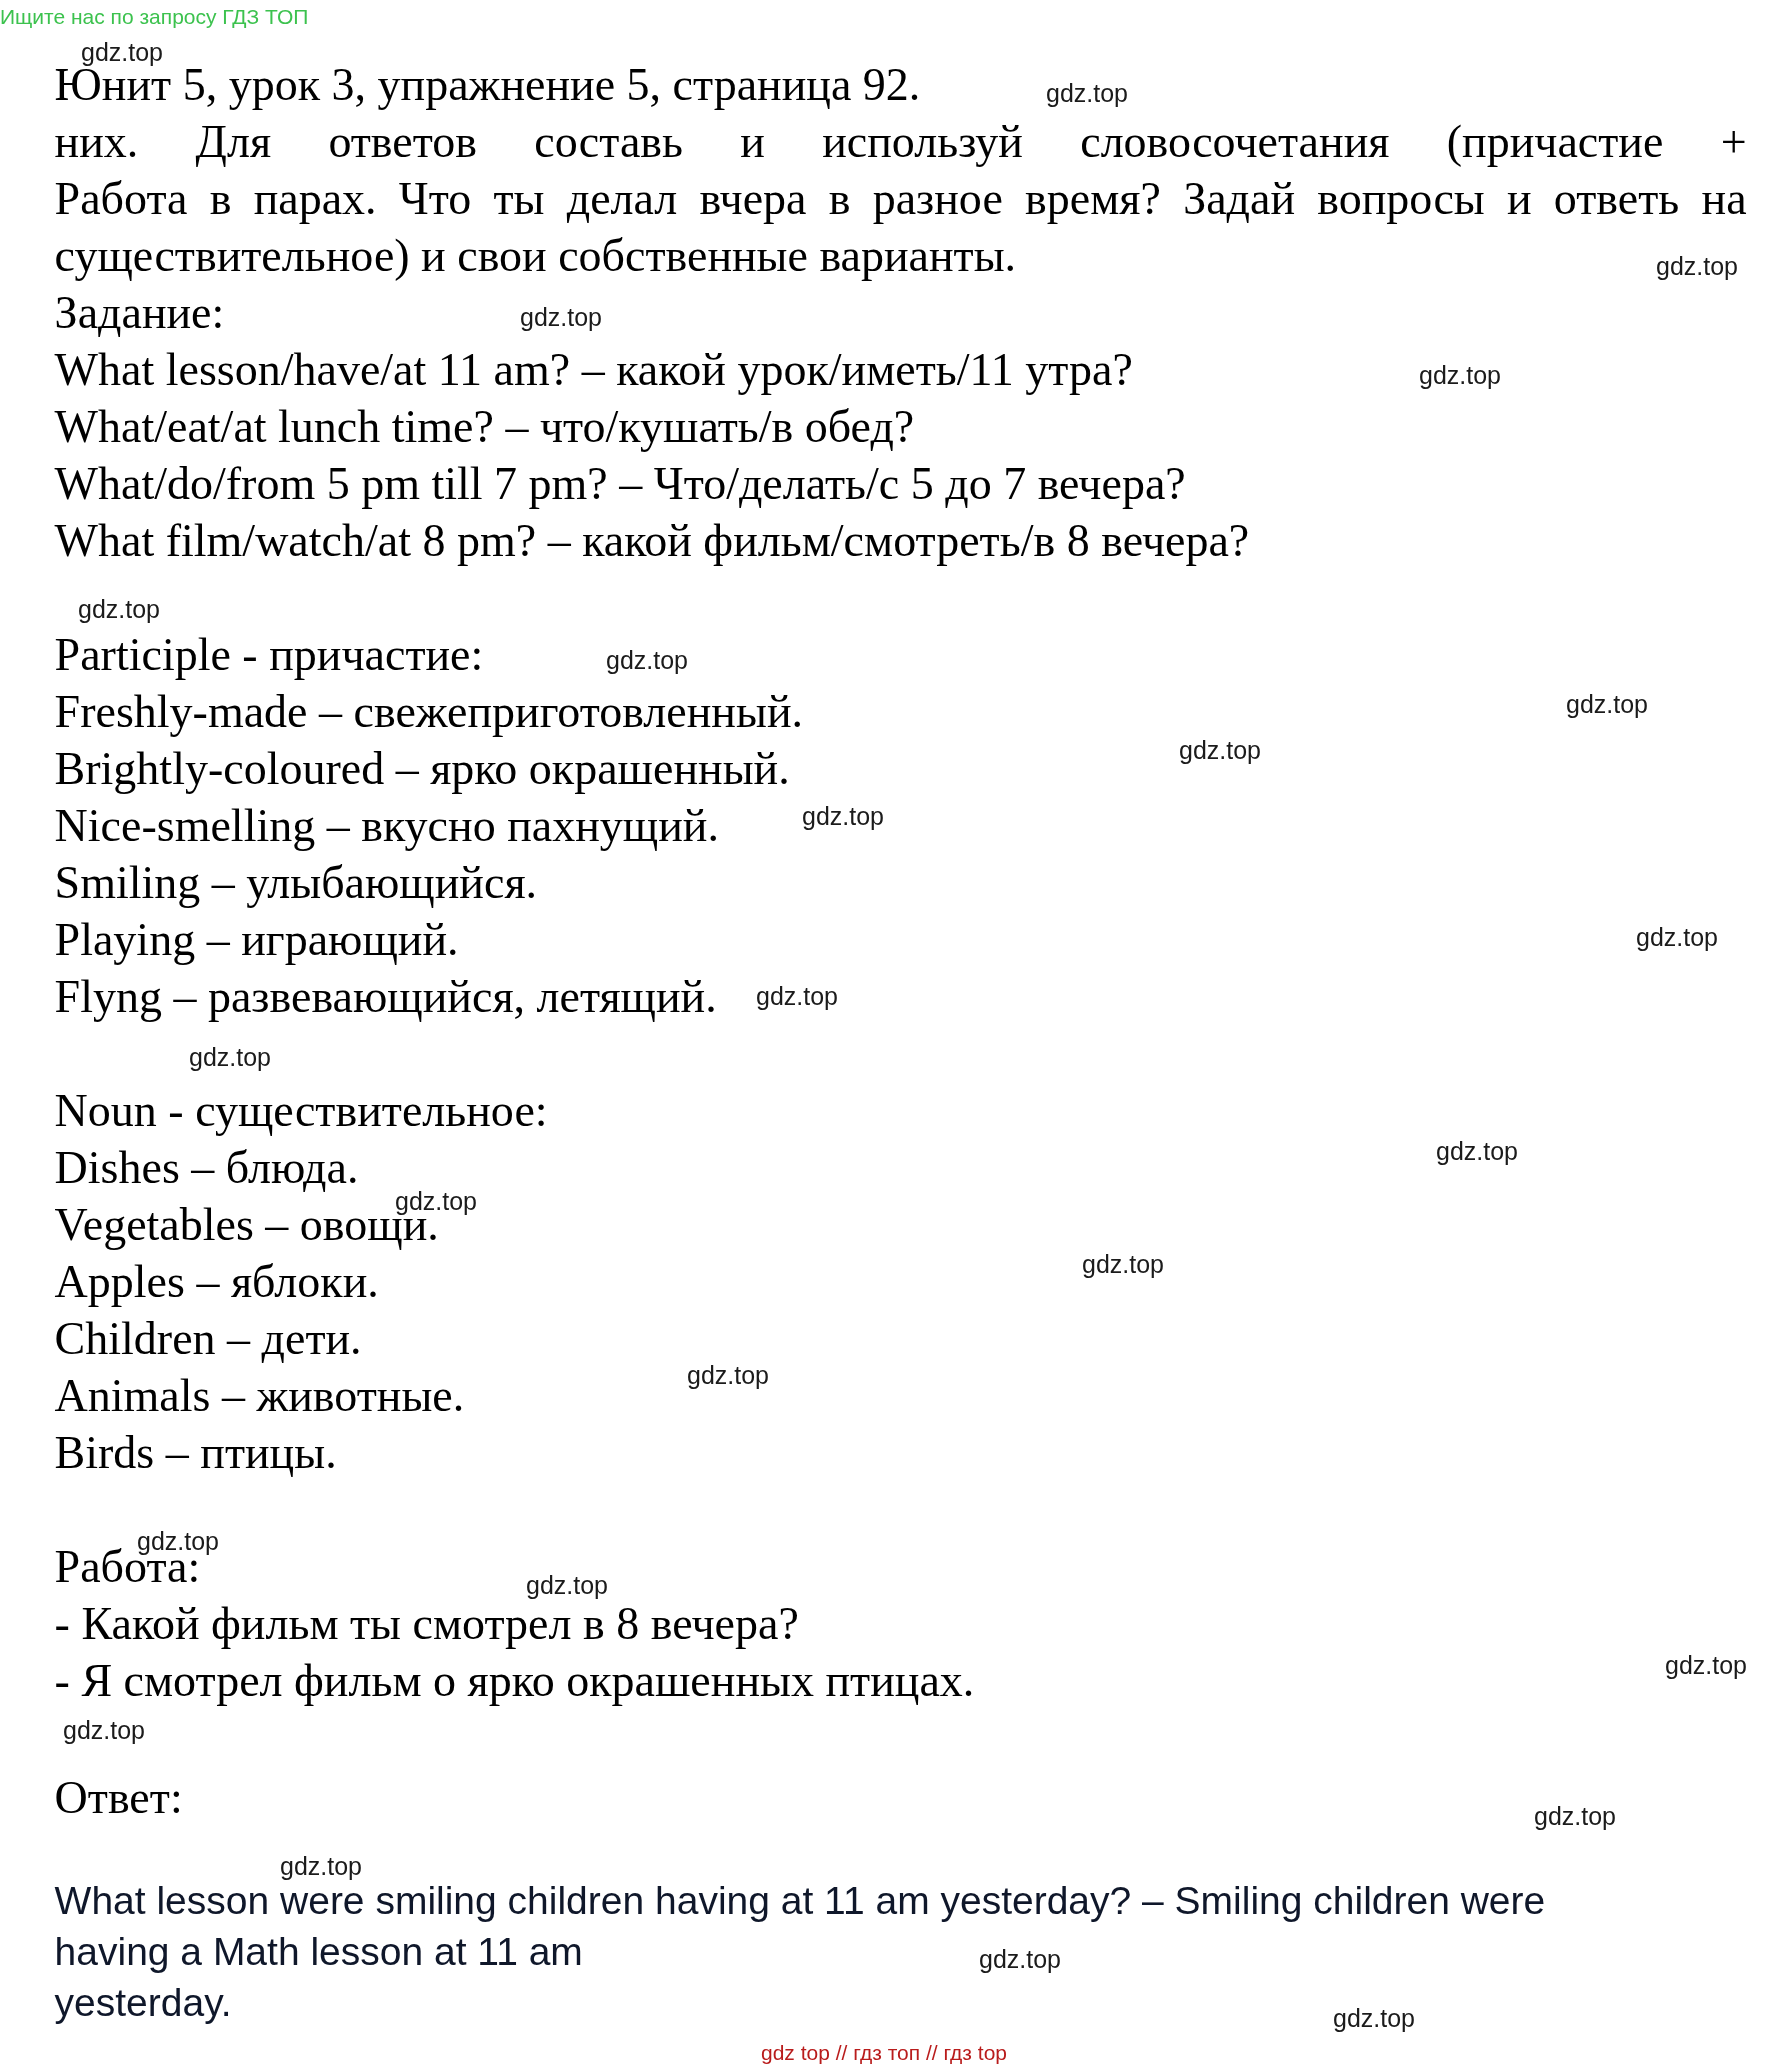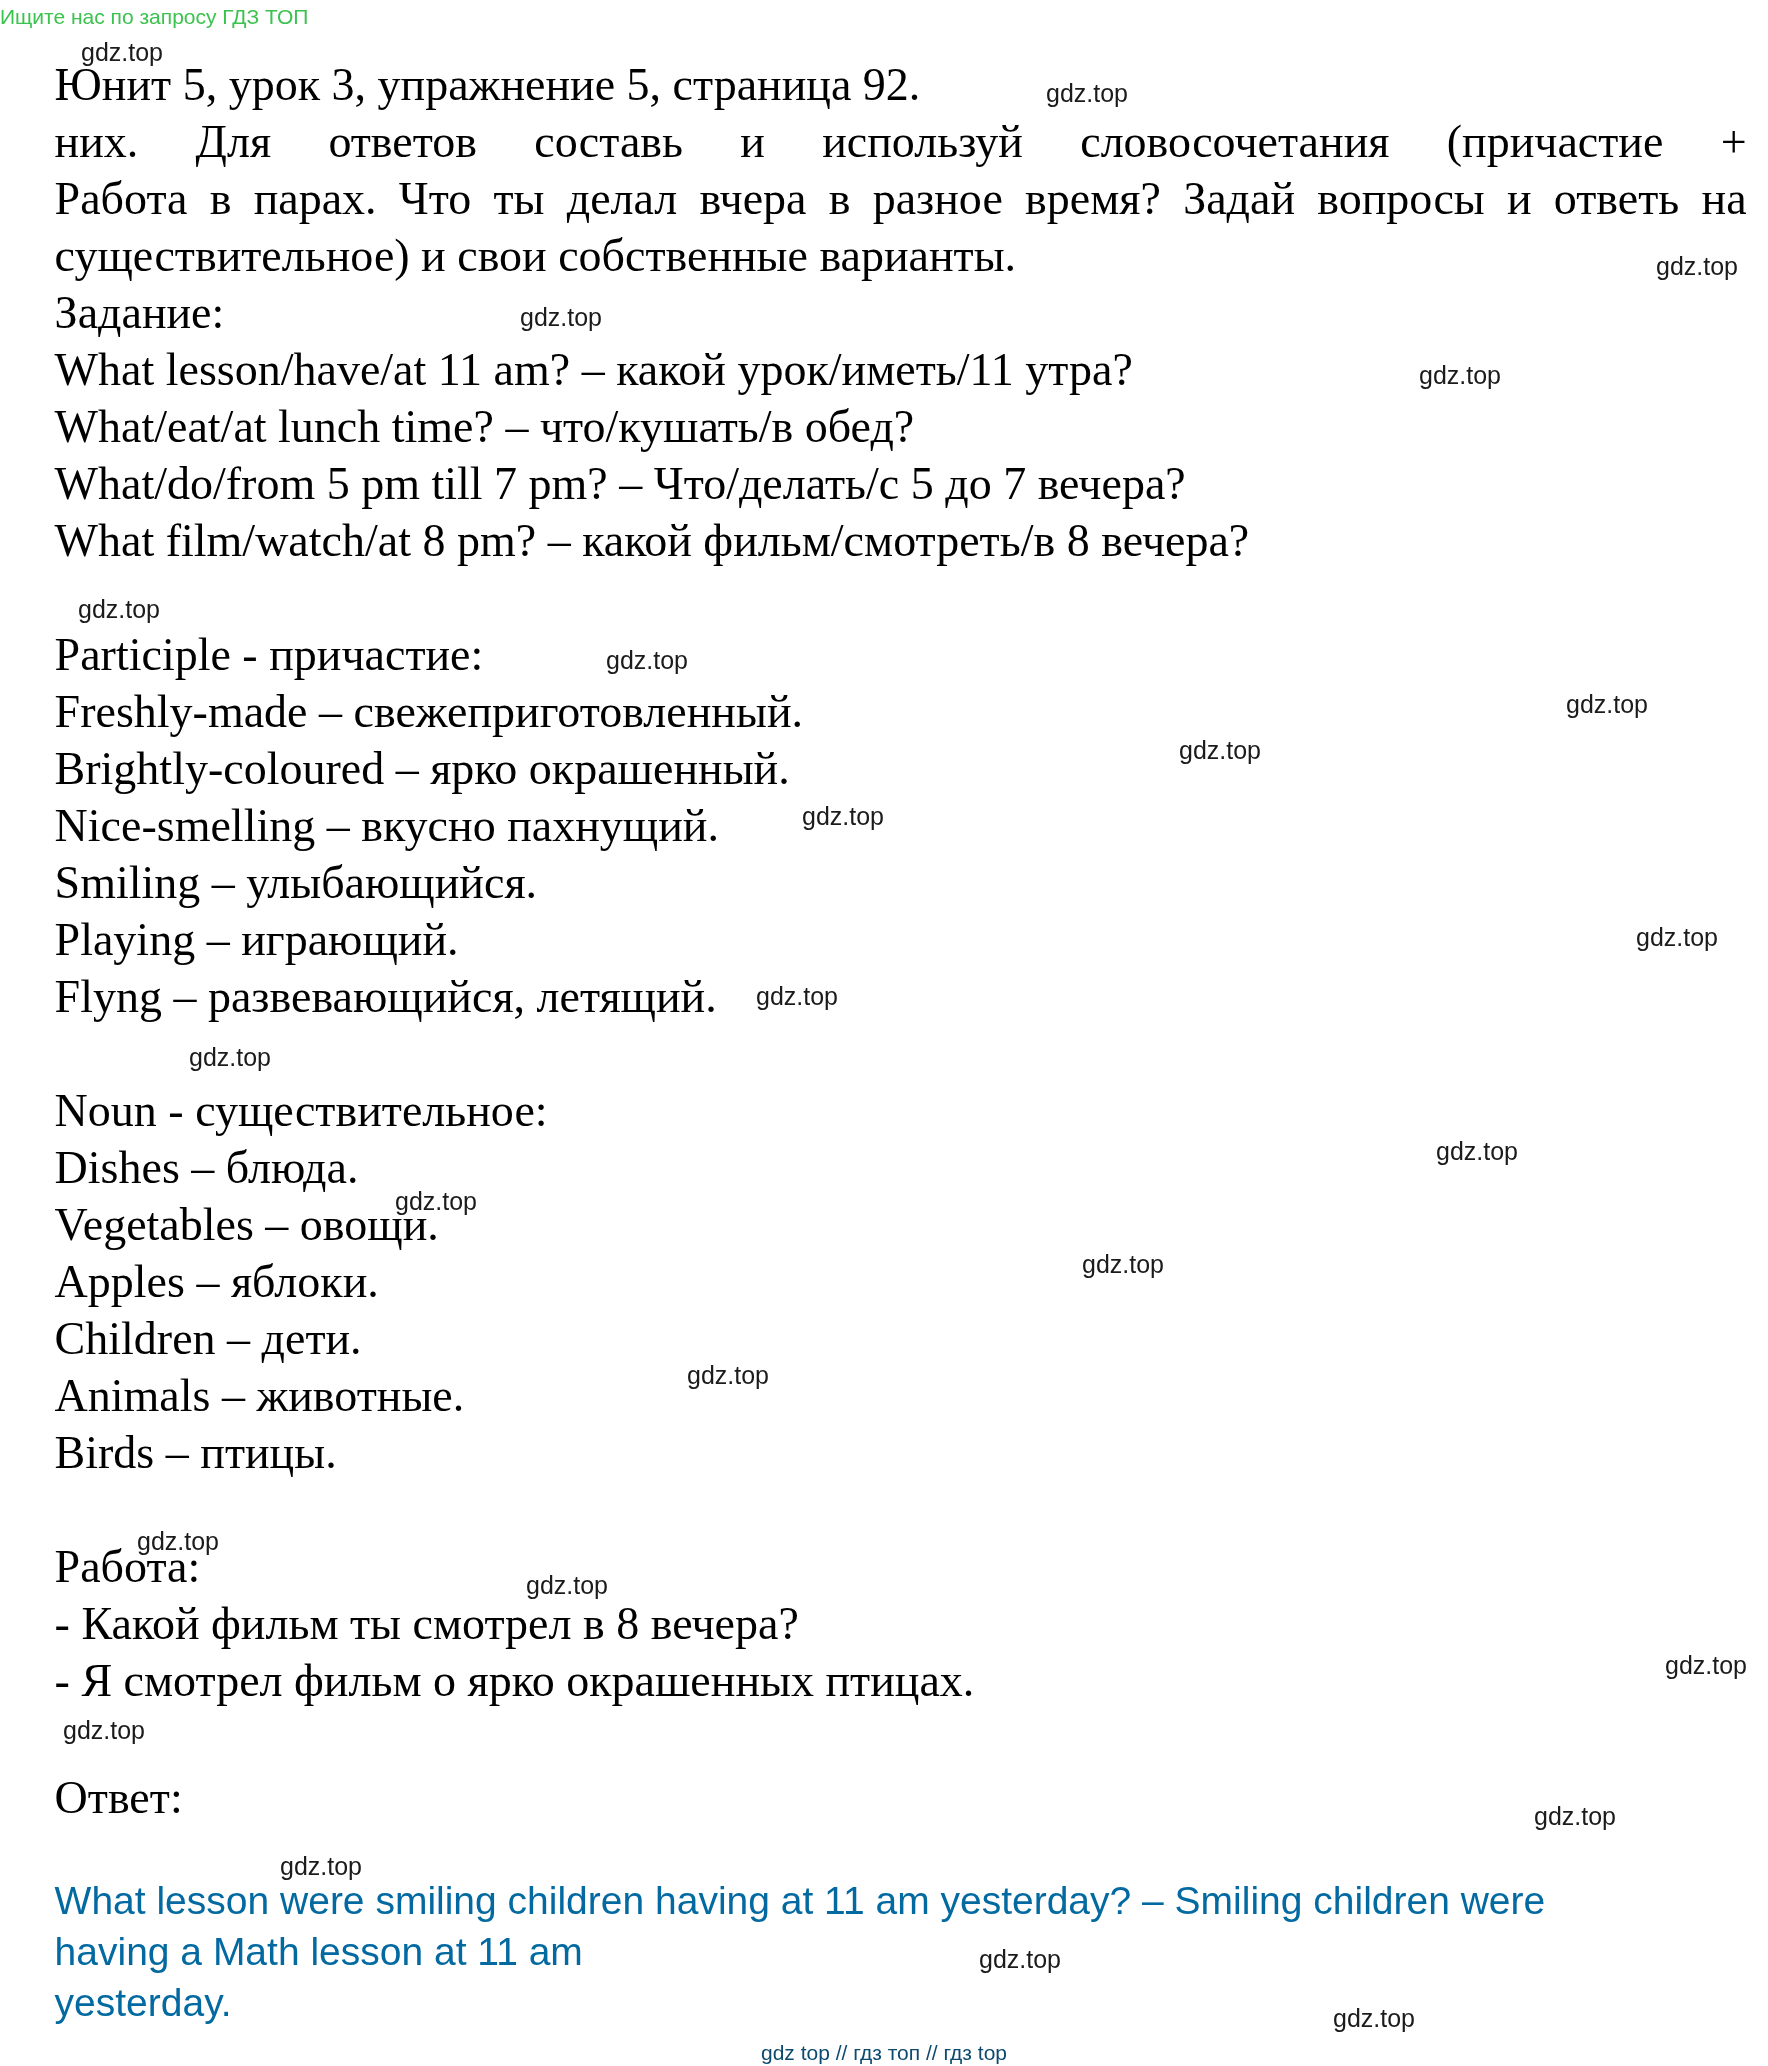--- a/index.html
+++ b/index.html
@@ -30,35 +30,35 @@
     text-align:justify;
     text-align-last:justify;
   }
   .spacer{height:57px;}
   .spacer-md{height:60px;}
   .spacer-ans{height:49px;}
   .ansline{
     font-family:"Liberation Sans", sans-serif;
     font-size:39px;
     line-height:51px;
-    color:#0369a1;
+    color:#0f172a;
   }
   .wm{
     position:absolute;
     font-family:"Liberation Sans", sans-serif;
     font-size:25px;
     color:#1b1b1b;
     white-space:nowrap;
   }
   .footer{
     position:absolute;top:2041px;left:0;width:100%;
     text-align:center;
     font-family:"Liberation Sans", sans-serif;
     font-size:21px;
-    color:#0c4a6e;
+    color:#b91c1c;
   }
 </style>
 </head>
 <body>
 
 <div class="page">
 
   <div class="promo">Ищите нас по запросу ГДЗ ТОП</div>
 
   <div class="content">

